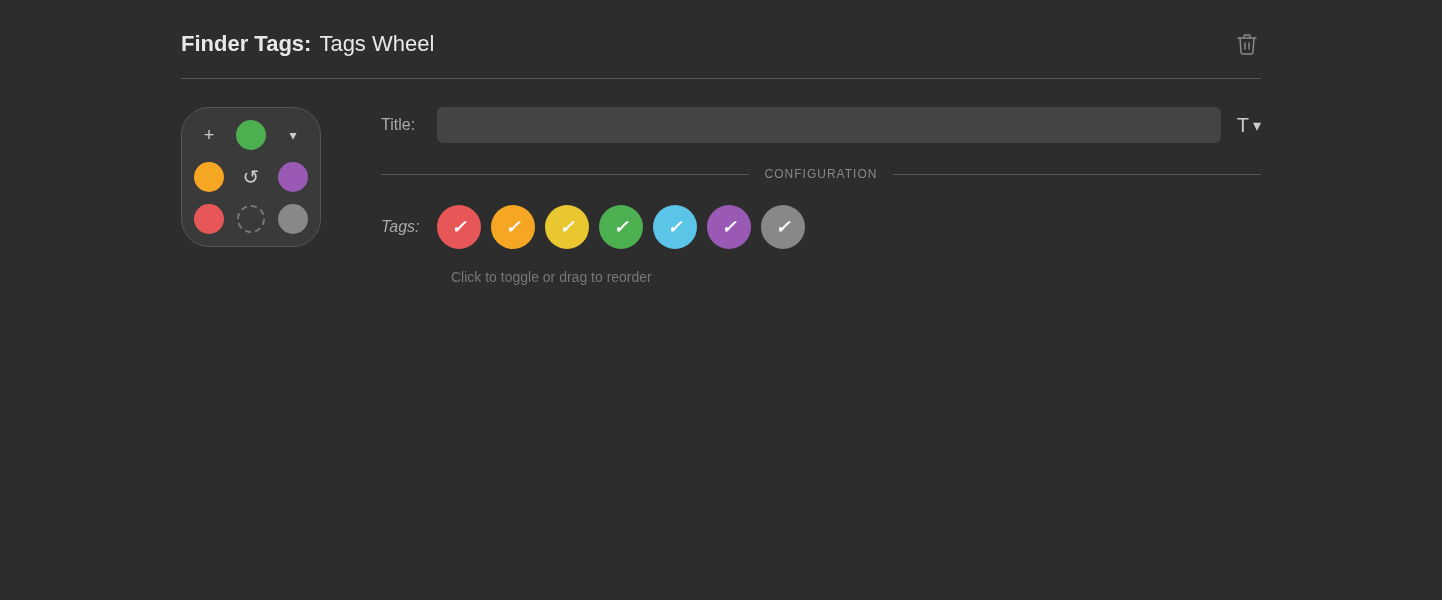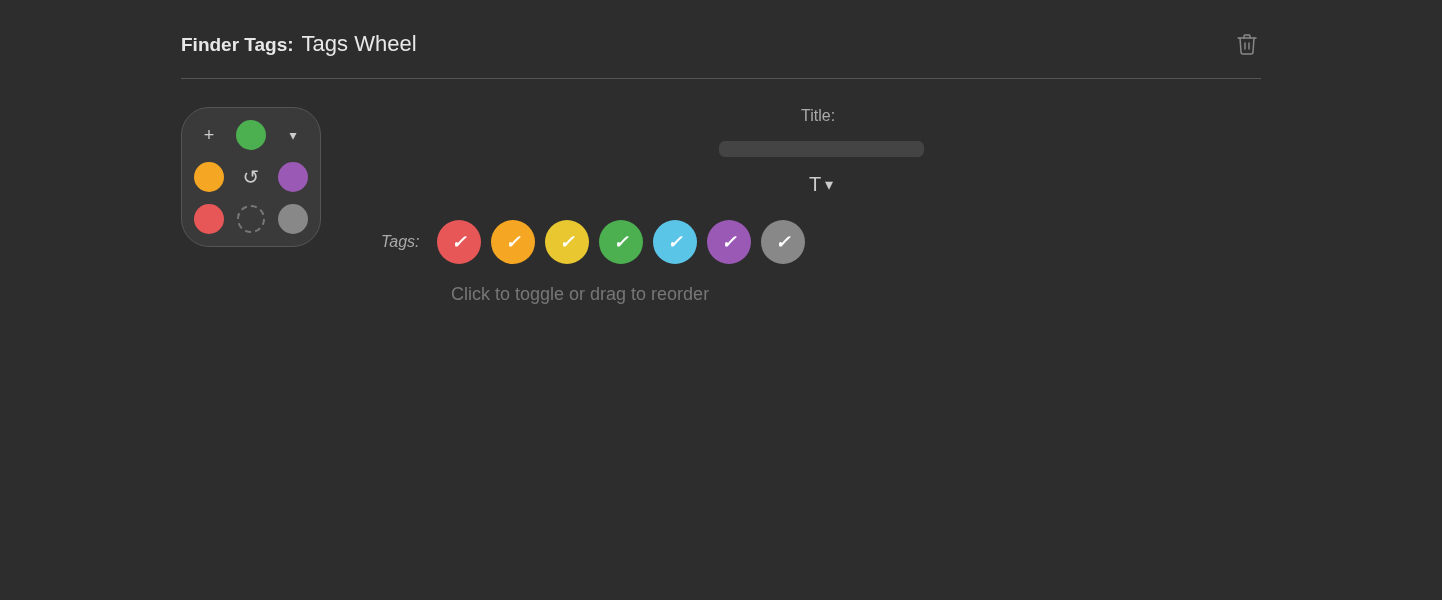--- a/index.html
+++ b/index.html
@@ -26,21 +26,21 @@
       margin-bottom: 20px;
     }
 
     .header-title {
       display: flex;
       align-items: baseline;
       gap: 8px;
     }
 
     .finder-tags-label {
-      font-size: 19px;
+      font-size: 22px;
       font-weight: 700;
       color: #e8e8e8;
     }
 
     .finder-tags-value {
       font-size: 22px;
       font-weight: 400;
       color: #e8e8e8;
     }
 
@@ -140,21 +140,20 @@
     
     .right-panel {
       flex: 1;
     }
 
     .title-row {
       display: flex;
       align-items: center;
       gap: 16px;
       margin-bottom: 24px;
-      flex-direction: column;
     }
 
     .title-label {
       font-size: 16px;
       color: #aaa;
       white-space: nowrap;
       min-width: 40px;
     }
 
     .title-input {
@@ -242,21 +241,21 @@
 
     .tag-red { background: #e85757; }
     .tag-orange { background: #f5a623; }
     .tag-yellow { background: #e8c730; }
     .tag-green { background: #4caf50; }
     .tag-blue { background: #5bc5e8; }
     .tag-purple { background: #9b59b6; }
     .tag-gray { background: #888; }
 
     .hint-text {
-      font-size: 18px;
+      font-size: 14px;
       color: #777;
       margin-left: 70px;
       margin-top: 20px;
     }
   </style>
 </head>
 <body>
 
 <div class="main-container">
 
@@ -319,20 +318,25 @@
 
       <div class="title-row">
         <span class="title-label">Title:</span>
         <input class="title-input" type="text" style="">
         <div class="font-picker">
           <span class="font-t">T</span>
           <span>▾</span>
         </div>
       </div>
 
+      <div class="config-divider">
+        <div class="config-line"></div>
+        <span class="config-label">CONFIGURATION</span>
+        <div class="config-line"></div>
+      </div>
 
       <div class="tags-row">
         <span class="tags-label">Tags:</span>
         <div class="tags-list">
           <div class="tag-dot tag-red">
             <span class="check">✓</span>
           </div>
           <div class="tag-dot tag-orange">
             <span class="check">✓</span>
           </div>

